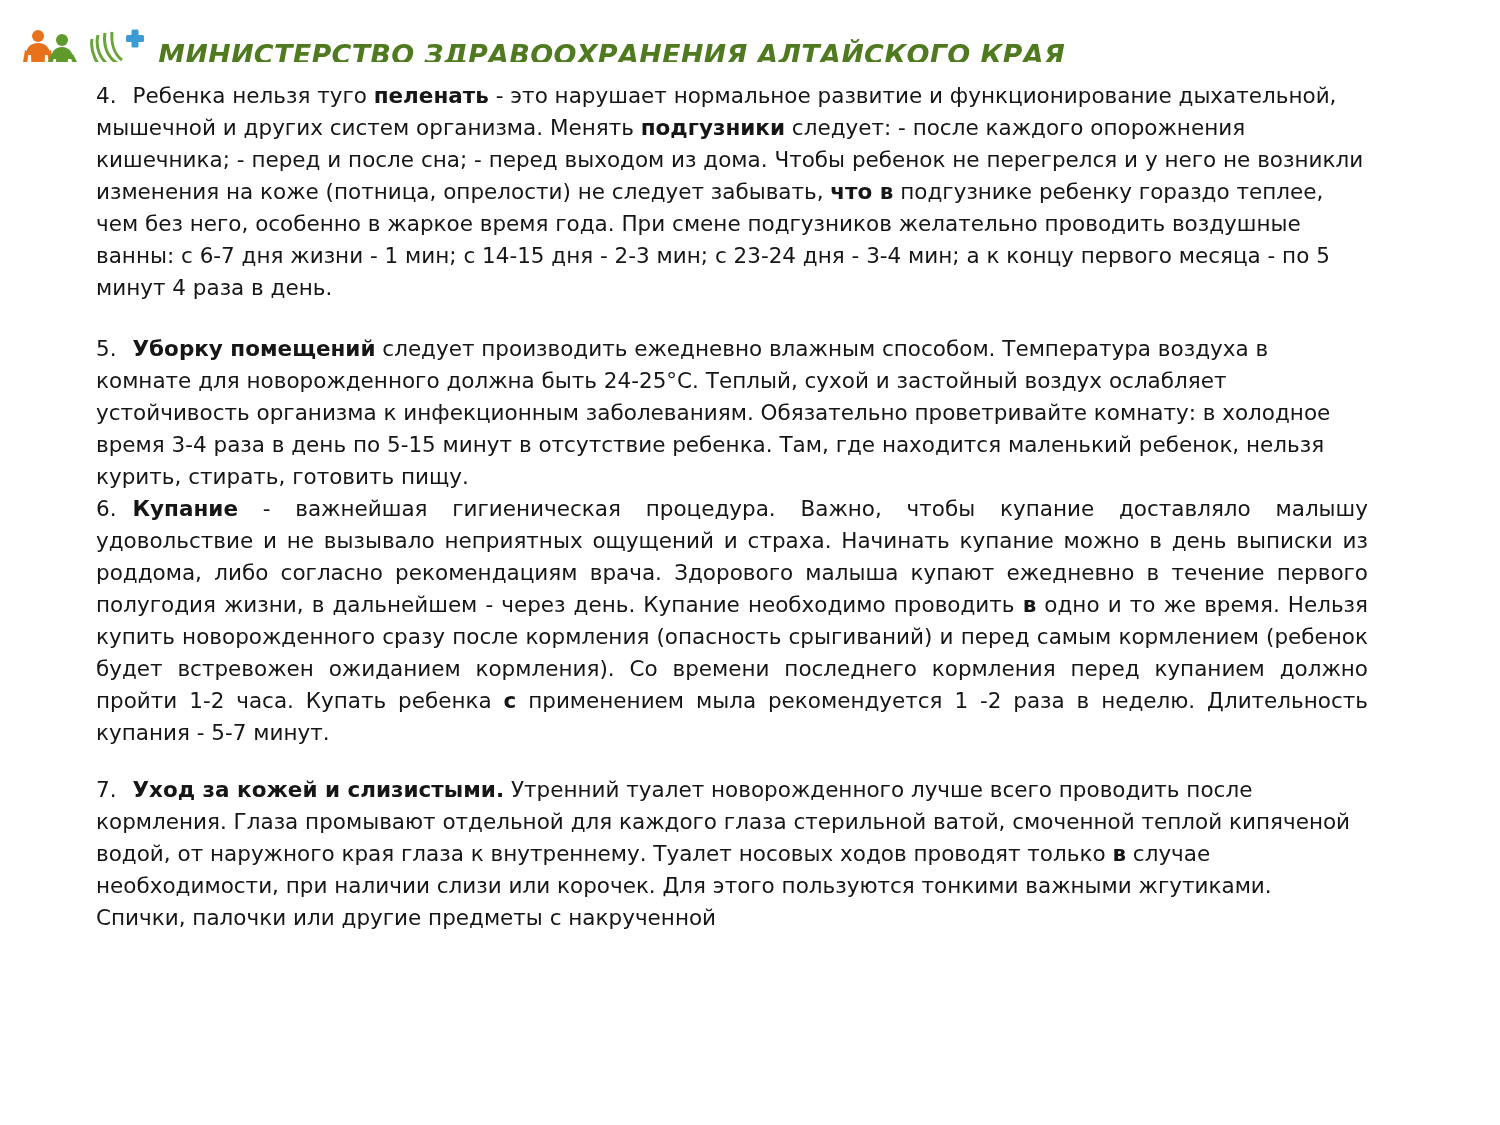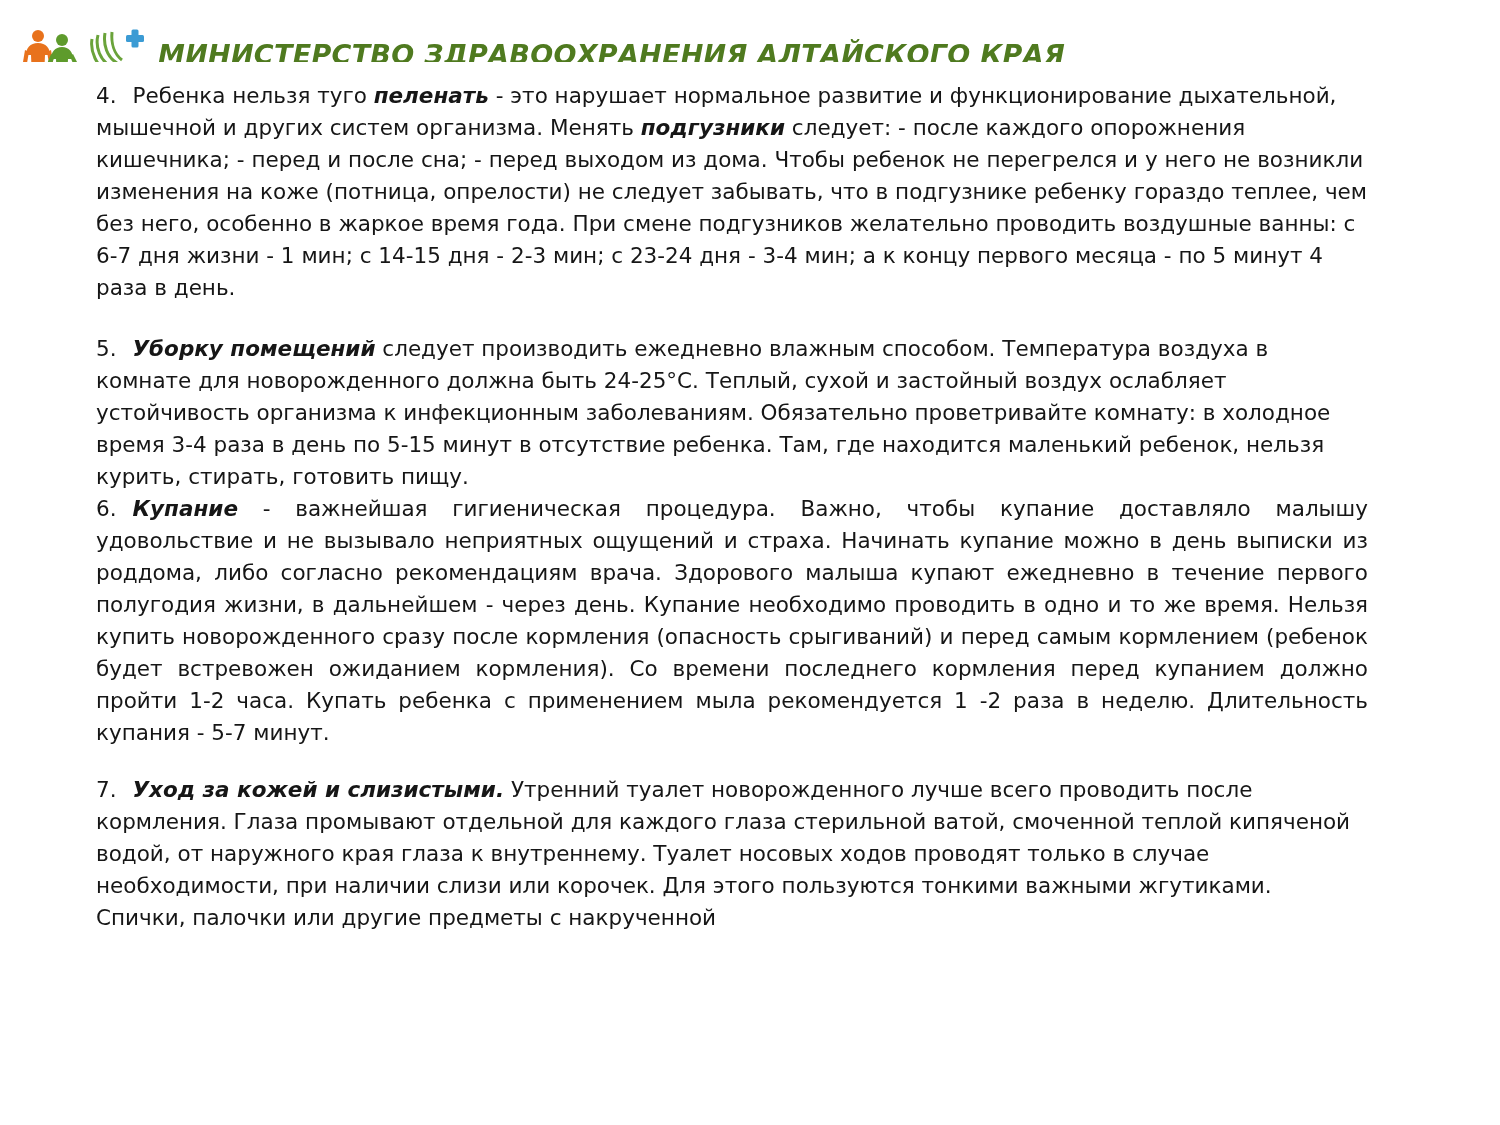--- a/index.html
+++ b/index.html
@@ -88,24 +88,23 @@
     text-align: justify;
   }
   .spacer-lg {
     height: 30px;
   }
   .spacer-md {
     height: 26px;
   }
   .bolditalic {
     font-weight: bold;
-    font-style: italic;
   }
   .bold {
-    font-weight: normal;
+    font-weight: bold;
   }
   .indent-tab {
     display: inline-block;
     width: 16px;
   }
 </style>
 </head>
 <body>
 
 <div class="header">

